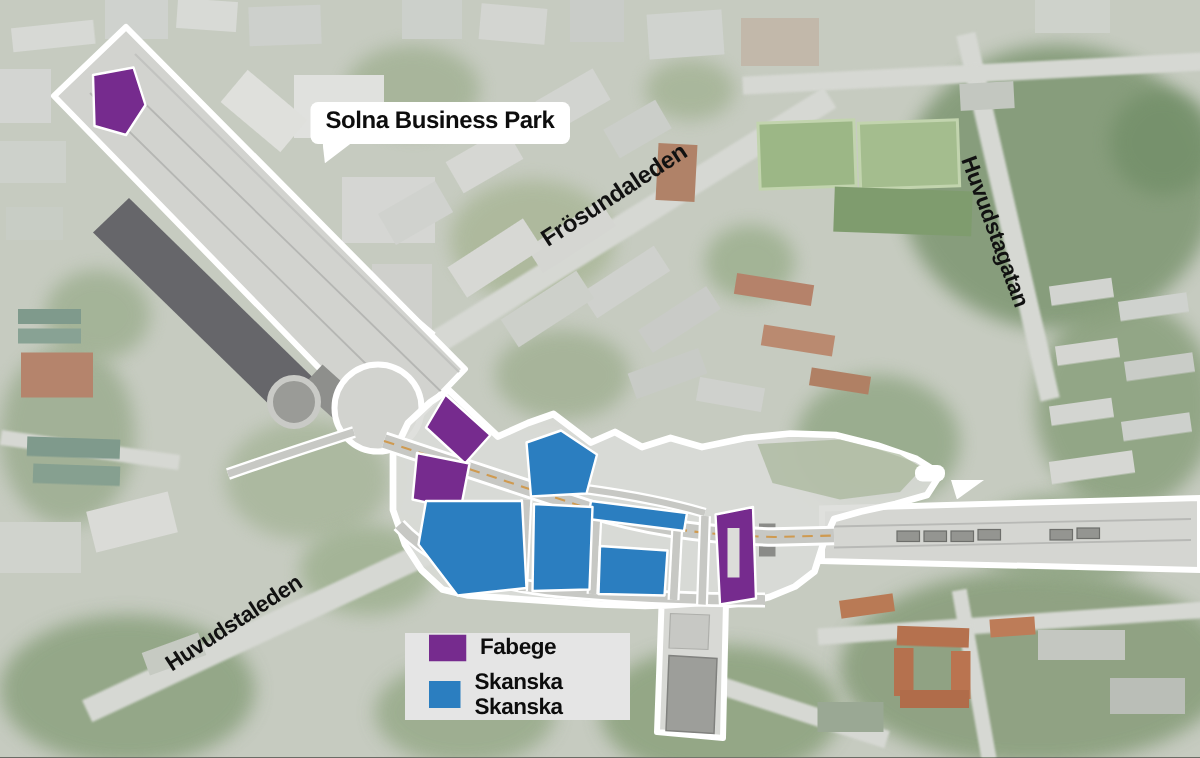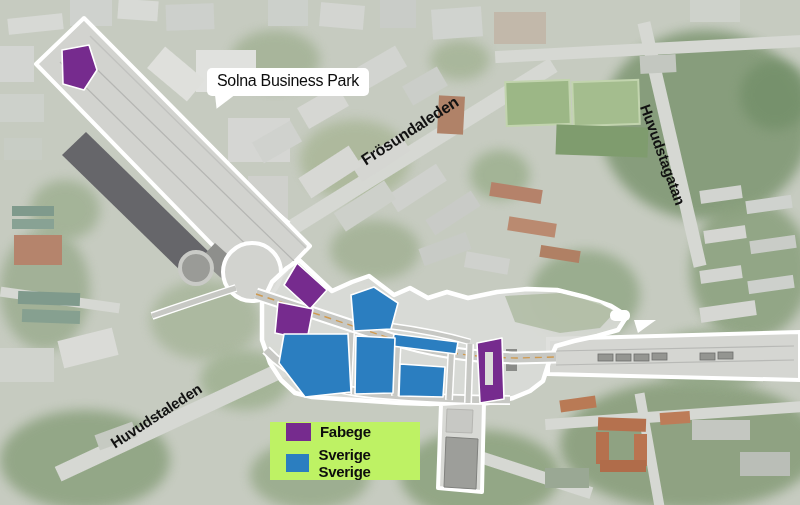--- a/index.html
+++ b/index.html
@@ -11,32 +11,32 @@
   
   .veg{position:absolute;border-radius:50%;filter:blur(6px);opacity:.85;}
   .bld{position:absolute;filter:blur(.5px);}
   .rd{position:absolute;background:#d6d8d3;filter:blur(.6px);}
   .aerial{position:absolute;inset:0;}
   
   #overlay{position:absolute;inset:0;}
   
   .callout{
     position:absolute;background:#fff;border-radius:5px;
-    padding:5px 10px 6px 10px;font-weight:normal;font-size:16px;color:#0d0d0d;
+    padding:5px 10px 6px 10px;font-weight:bold;font-size:16px;color:#0d0d0d;
     white-space:nowrap;letter-spacing:-0.3px;line-height:1.05;
   }
   .tail{position:absolute;background:#fff;}
   .roadlabel{
     position:absolute;font-weight:bold;color:#111;white-space:nowrap;
     letter-spacing:-0.2px;transform-origin:center center;
   }
   
   .legend{
     position:absolute;left:270px;top:422px;width:150px;height:58px;
-    background:#bef264;display:flex;flex-direction:column;justify-content:center;
+    background:#e5e5e5;display:flex;flex-direction:column;justify-content:center;
     gap:5px;padding-left:16px;box-sizing:border-box;
   }
   .legend-row{display:flex;align-items:center;gap:9px;}
   .legend-label{font-weight:bold;font-size:15px;color:#0d0d0d;letter-spacing:-0.3px;}
 </style>
 </head>
 <body>
 
 <div id="map">
 
@@ -228,17 +228,17 @@
     <div class="legend-row">
       <svg width="25" height="18">
         <rect x="0" y="0" width="25" height="18" fill="#762b8e"></rect>
       </svg>
       <span class="legend-label">Fabege</span>
     </div>
     <div class="legend-row">
       <svg width="25" height="18">
         <rect x="0" y="0" width="25" height="18" fill="#2b7ec0"></rect>
       </svg>
-      <span class="legend-label">Sverige Sverige</span>
+      <span class="legend-label">Skanska Skanska</span>
     </div>
   </div>
 
 </div>
 
 </body></html>

